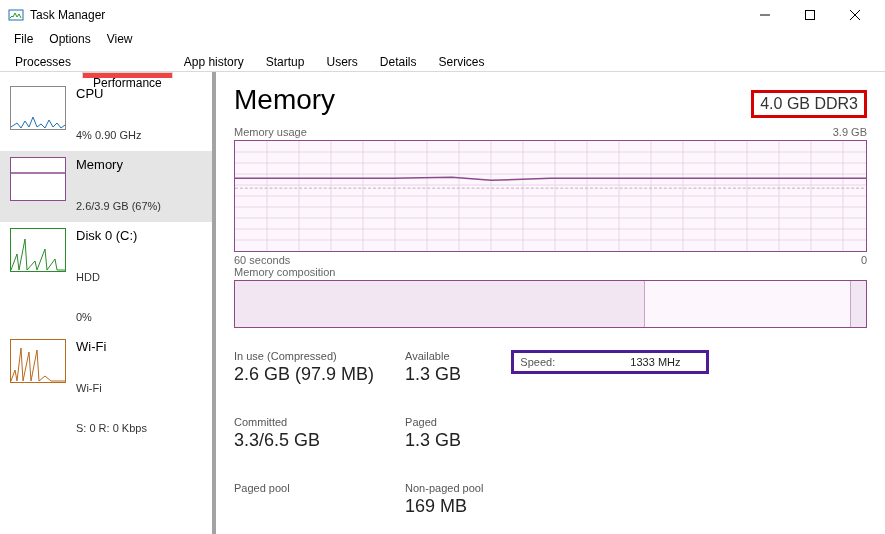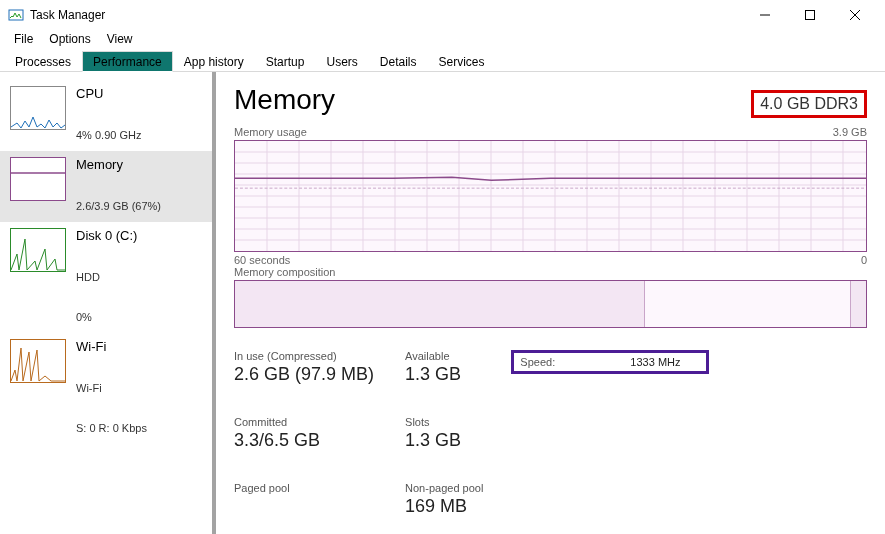--- a/index.html
+++ b/index.html
@@ -6,21 +6,21 @@
 body { width: 885px; height: 534px; background: #fff; font-size: 12px; color: #000; overflow: hidden; }
 .titlebar { display: flex; align-items: center; height: 30px; padding: 4px 8px; }
 .titlebar .appicon { width: 16px; height: 16px; margin-right: 6px; }
 .titlebar .title { flex: 1; font-size: 12px; }
 .winbtns { display: flex; gap: 0; }
 .winbtn { width: 45px; height: 30px; display: flex; align-items: center; justify-content: center; cursor: default; }
 .menubar { display: flex; height: 20px; padding-left: 6px; align-items: flex-start; }
 .menubar .menuitem { padding: 2px 8px; font-size: 12px; cursor: default; }
 .tabs { display: flex; border-bottom: 1px solid #d9d9d9; height: 22px; padding-left: 4px; }
 .tab { padding: 3px 10px 2px 10px; font-size: 12px; border: 1px solid transparent; cursor: default; position: relative; top: 1px; }
-.tab.active { border: 1px solid #d9d9d9; border-bottom: 1px solid #fff; background: #0f766e; }
+.tab.active { border: 1px solid #d9d9d9; border-bottom: 1px solid #fff; background: #ef4444; margin-top: 21px; }
 .content { display: flex; height: calc(534px - 30px - 20px - 22px); }
 .sidebar { width: 216px; border-right: 4px solid #a3a3a3; padding-top: 8px; overflow: hidden; }
 .sbitem { display: flex; align-items: flex-start; padding: 6px 10px 10px 10px; gap: 10px; cursor: default; }
 .sbitem.selected { background: #e5e5e5; }
 .sbgraph { width: 56px; height: 44px; border: 1px solid #888; position: relative; flex-shrink: 0; background: #fff; }
 .sbtext .name { font-size: 13px; margin-bottom: 2px; }
 .sbtext .sub { font-size: 11px; color: #333; margin-top: 28px; }
 .main { flex: 1; padding: 12px 18px 8px 18px; position: relative; }
 .heading { display: flex; justify-content: space-between; align-items: baseline; margin-bottom: 8px; }
 .heading h1 { font-weight: 400; font-size: 28px; }
@@ -209,21 +209,21 @@
         </div>
         <div class="statblock">
           <div class="lbl">Available</div>
           <div class="val">1.3 GB</div>
         </div>
         <div class="statblock">
           <div class="lbl">Committed</div>
           <div class="val">3.3/6.5 GB</div>
         </div>
         <div class="statblock">
-          <div class="lbl">Slots</div>
+          <div class="lbl">Paged</div>
           <div class="val">1.3 GB</div>
         </div>
         <div class="statblock">
           <div class="lbl">Paged pool</div>
         </div>
         <div class="statblock">
           <div class="lbl">Non-paged pool</div>
           <div class="val">169 MB</div>
         </div>
       </div>

